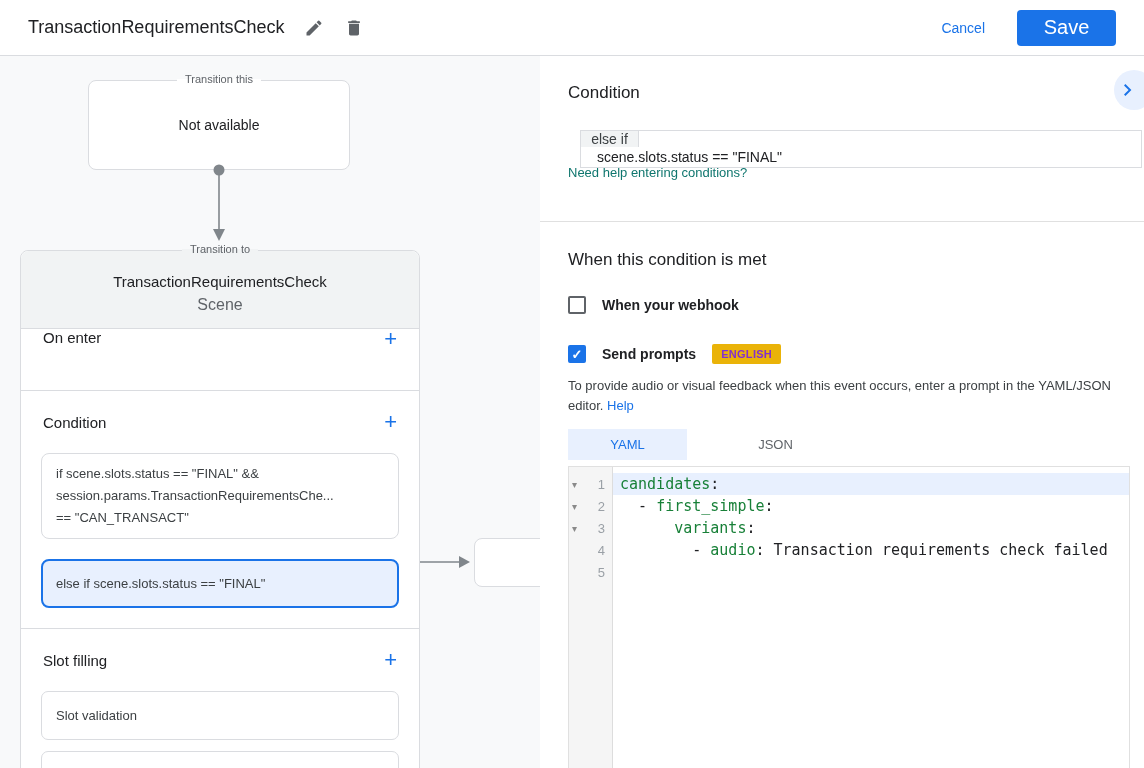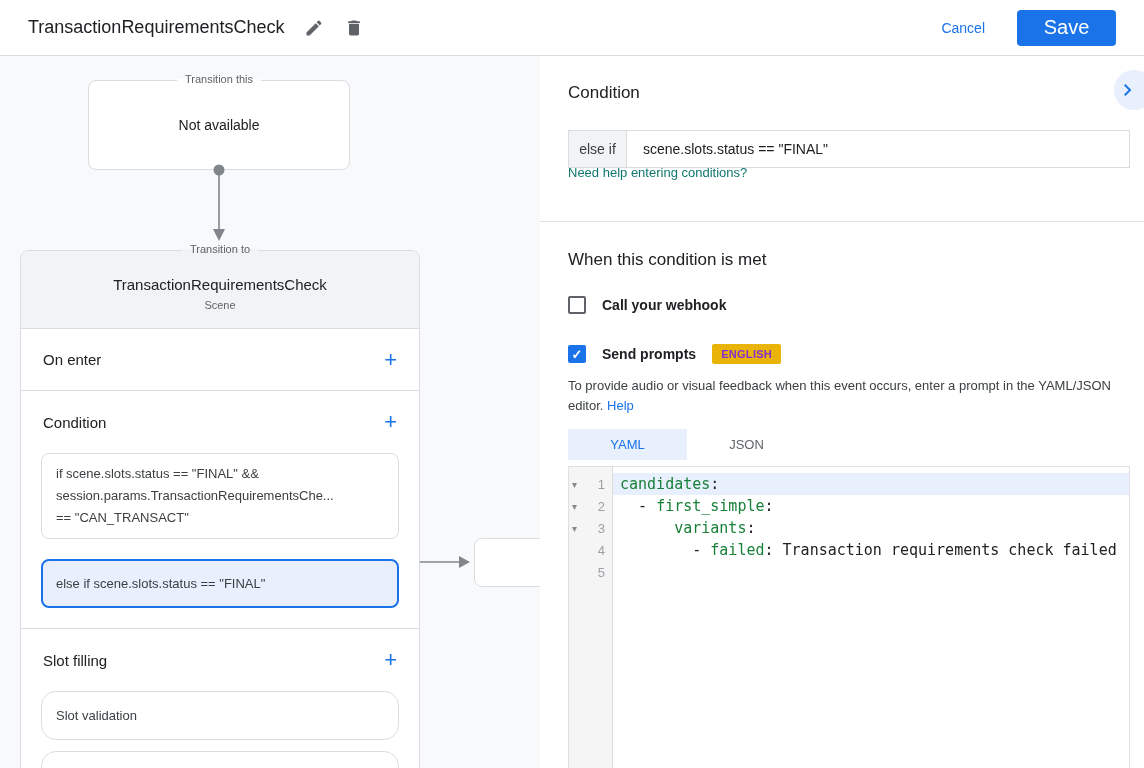--- a/index.html
+++ b/index.html
@@ -32,63 +32,63 @@
 
   .target-box { position:absolute; left:474px; top:482px; width:100px; height:49px;
                 background:#fff; border:1px solid #dadce0; border-radius:8px; }
 
   .t-to { position:absolute; left:20px; top:194px; width:400px; bottom:-10px;
           background:#fff; border:1px solid #dadce0; border-radius:8px 8px 0 0; }
   .t-to .legend { background:linear-gradient(#f8f9fa 50%, #f1f3f4 50%); }
   .t-to-header { height:78px; background:#f1f3f4; border-bottom:1px solid #dadce0;
                  border-radius:8px 8px 0 0; display:flex; flex-direction:column; align-items:center; justify-content:center; }
   .t-to-title { font-size:15px; color:#202124; margin-top:8px; }
-  .t-to-sub { font-size:11px; color:#5f6368; margin-top:6px; }
-
-  .row-on-enter { height:62px; border-bottom:1px solid #dadce0; display:flex; align-items:center;
+  .t-to-sub { font-size:16px; color:#5f6368; margin-top:6px; }
+
+  .row-on-enter { height:62px; border-bottom:1px solid #dadce0; display:flex; 
                   justify-content:space-between; padding:0 22px; }
   .sec-label { font-size:15px; color:#202124; }
   .plus { color:#1a73e8; font-size:22px; font-weight:400; line-height:20px; cursor:pointer; }
 
   .section { padding:18px 20px 20px 20px; }
   .section.bordered { border-bottom:1px solid #dadce0; }
   .section-head { display:flex; align-items:center; justify-content:space-between; height:26px; padding:0 2px; margin-bottom:0; }
   .cond-box { margin-top:18px; background:#fff; border:1px solid #dadce0; border-radius:8px;
               padding:9px 14px; font-size:13px; line-height:22px; color:#3c4043; }
   .cond-box.selected { margin-top:20px; background:#e8f0fe; border:2px solid #1a73e8;
                        height:49px; display:flex; align-items:center; padding:0 13px; }
-  .slot-box { margin-top:11px; background:#fff; border:1px solid #dadce0; border-radius:15px;
+  .slot-box { margin-top:11px; background:#fff; border:1px solid #dadce0; border-radius:7px;
               height:49px; display:flex; align-items:center; padding:0 14px; font-size:13px; color:#3c4043; }
   .slot-box.first { margin-top:18px; }
 
   
   .panel { position:relative; flex:1; background:#fff; }
   .p-title { position:absolute; left:28px; top:27px; font-size:17px; font-weight:400; color:#202124; }
   .collapse-btn { position:absolute; right:-10px; top:14px; width:40px; height:40px; border-radius:50%;
                   background:#e8f0fe; border:none; cursor:pointer; display:flex; align-items:center; justify-content:center; padding-right:12px; }
-  .cond-row { position:absolute; left:28px; top:74px; width:562px; height:38px;
-              border:1px solid #dadce0; display:flex; background:#fff; }
+  .cond-row { position:absolute; left:40px; top:74px; width:562px; height:38px;
+              border:1px solid #dadce0; display:flex; background:#fff;flex-direction:column; }
   .cond-prefix { width:58px; background:#f1f3f4; border-right:1px solid #dadce0;
                  display:flex; align-items:center; justify-content:center; font-size:14px; color:#3c4043; }
   .cond-value { flex:1; display:flex; align-items:center; padding:0 16px; font-size:14px; color:#202124; }
   .help-link { position:absolute; left:28px; top:109px; font-size:13px; color:#0f766e; text-decoration:none; cursor:pointer; }
   .p-divider { position:absolute; left:0; right:0; top:165px; height:1px; background:#e0e0e0; }
   .when-title { position:absolute; left:28px; top:194px; font-size:17px; font-weight:400; color:#202124; }
   .check-row { position:absolute; left:28px; display:flex; align-items:center; }
   .check-row.webhook { top:240px; }
   .check-row.prompts { top:288px; }
   .cbox { width:18px; height:18px; border:2px solid #5f6368; border-radius:2px; background:#fff; cursor:pointer; flex:none; }
   .cbox.checked { border-color:#1a73e8; background:#1a73e8; display:flex; align-items:center; justify-content:center; }
   .cbox.checked span { color:#fff; font-size:13px; font-weight:bold; line-height:1; }
   .check-label { margin-left:16px; font-size:14px; font-weight:600; color:#202124; }
   .lang-badge { margin-left:16px; background:#eab308; color:#8430ce; font-size:11px; font-weight:700;
                 letter-spacing:.3px; padding:4px 9px; border-radius:2px; }
   .desc { position:absolute; left:28px; top:320px; width:566px; font-size:13px; line-height:20px; color:#3c4043; }
   .desc a { color:#1a73e8; text-decoration:none; cursor:pointer; }
-  .tabs { position:absolute; left:28px; top:373px; display:flex; }
+  .tabs { position:absolute; left:28px; top:373px; display:flex;gap:29px; }
   .tab { width:119px; height:31px; display:flex; align-items:center; justify-content:center;
          font-size:13px; font-weight:500; cursor:pointer; }
   .tab.active { background:#e8f0fe; color:#1a73e8; }
   .tab.inactive { color:#5f6368; }
 
   .editor { position:absolute; left:28px; top:410px; width:562px; bottom:0;
             border:1px solid #e0e0e0; border-bottom:none; display:flex;
             font-family:"DejaVu Sans Mono","Liberation Mono",monospace; font-size:15px; }
   .gutter { width:44px; background:#f5f5f5; border-right:1px solid #ddd; padding-top:6px; flex:none; }
   .g-row { height:22px; position:relative; color:#9aa0a6; font-size:13px;
@@ -190,21 +190,21 @@
       <div class="cond-value">scene.slots.status == "FINAL"</div>
     </div>
 
     <a class="help-link">Need help entering conditions?</a>
     <div class="p-divider"></div>
 
     <div class="when-title">When this condition is met</div>
 
     <div class="check-row webhook">
       <span class="cbox"></span>
-      <span class="check-label">Call your webhook</span>
+      <span class="check-label">When your webhook</span>
     </div>
 
     <div class="check-row prompts">
       <span class="cbox checked">
           <span>✓</span>
         </span>
       <span class="check-label">Send prompts</span>
       <span class="lang-badge">ENGLISH</span>
     </div>
 
@@ -236,18 +236,18 @@
             <span>4</span>
           </div>
         <div class="g-row">
             <span>5</span>
           </div>
       </div>
       <div class="code">
         <div class="c-row hl"><span></span><span class="key">candidates</span><span>:</span></div>
         <div class="c-row"><span>  - </span><span class="key">first_simple</span><span>:</span></div>
         <div class="c-row"><span>      </span><span class="key">variants</span><span>:</span></div>
-        <div class="c-row"><span>        - </span><span class="key">failed</span><span>: Transaction requirements check failed</span></div>
+        <div class="c-row"><span>        - </span><span class="key">audio</span><span>: Transaction requirements check failed</span></div>
         <div class="c-row"><span></span><span class="key"></span><span></span></div>
       </div>
     </div>
   </div>
 </div>
 
 </body></html>

